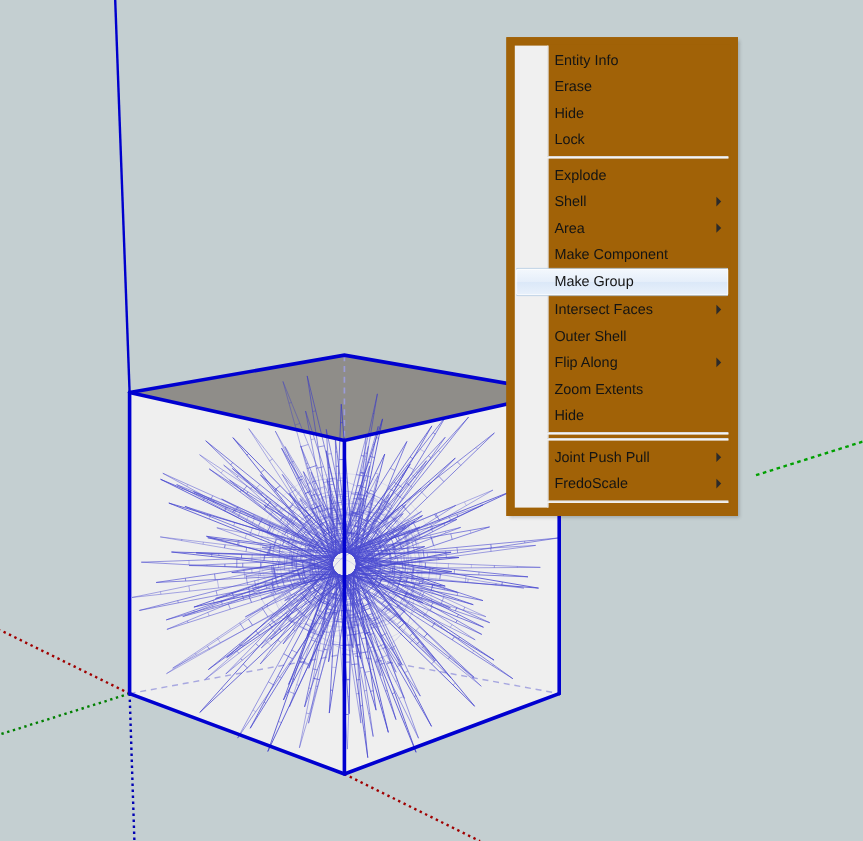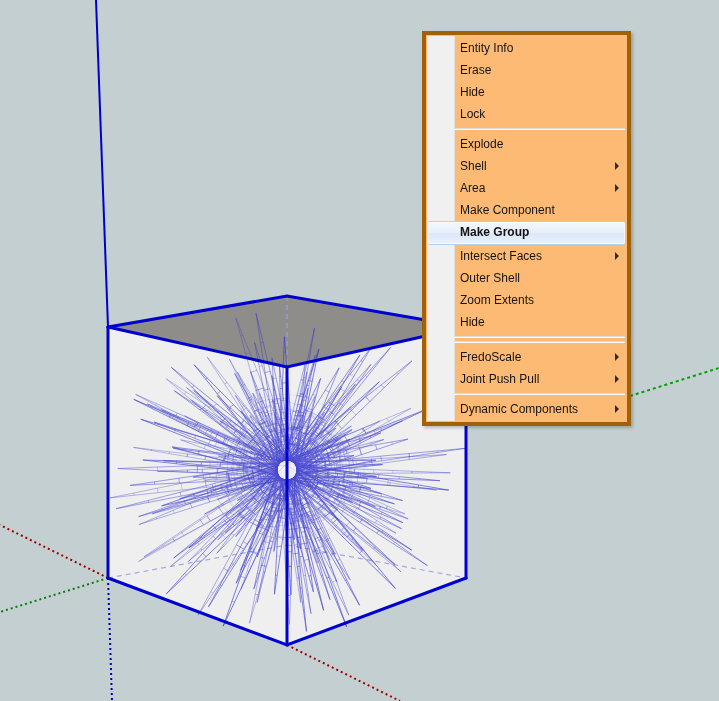--- a/index.html
+++ b/index.html
@@ -23,23 +23,23 @@
     height: 701px;
     background: #c4cfd1;
   }
   #viewport svg { display: block; }
 
   
   #context-menu {
     position: absolute;
     left: 422px;
     top: 31px;
-    width: 209px;
-    background: #fdba74;
-    border: 4px solid #a16207;
+    width: 193px;
+    background: #a16207;
+    border: 6px solid #a16207;
     box-shadow: 2px 2px 3px rgba(0,0,0,0.22);
     box-sizing: border-box;
     padding: 2px 0 2px 0;
     font-size: 12px;
     color: #1a1a1a;
     user-select: none;
   }
   
   #context-menu::before {
     content: "";
@@ -66,21 +66,20 @@
   .menu-item.selected {
     background: linear-gradient(to bottom, #f4f8fd 0%, #e5eefa 50%, #dbe8f8 51%, #e9f1fb 100%);
     border-top: 1px solid #b8cfe5;
     border-bottom: 1px solid #b8cfe5;
     line-height: 20px;
     margin-left: 2px;
     margin-right: 2px;
     border-radius: 2px;
     box-shadow: inset 0 0 0 1px rgba(255,255,255,0.6);
     padding-left: 32px;
-    font-weight: bold;
   }
   .menu-sep {
     height: 1px;
     margin: 3px 2px 3px 28px;
     background: #dcdcdc;
     border-bottom: 1px solid #fbfbfb;
     z-index: 1;
     position: relative;
   }
   .submenu-arrow {
@@ -1179,21 +1178,21 @@
     <div class="menu-item"><span>Hide</span></div>
     <div class="menu-item"><span>Lock</span></div>
     <div class="menu-sep"></div>
     <div class="menu-item"><span>Explode</span></div>
     <div class="menu-item"><span>Shell</span><span class="submenu-arrow"></span></div>
     <div class="menu-item"><span>Area</span><span class="submenu-arrow"></span></div>
     <div class="menu-item"><span>Make Component</span></div>
     <div class="menu-item selected"><span>Make Group</span></div>
     <div class="menu-item"><span>Intersect Faces</span><span class="submenu-arrow"></span></div>
     <div class="menu-item"><span>Outer Shell</span></div>
+    <div class="menu-item"><span>Flip Along</span><span class="submenu-arrow"></span></div>
     <div class="menu-item"><span>Zoom Extents</span></div>
     <div class="menu-item"><span>Hide</span></div>
     <div class="menu-sep"></div>
     <div class="menu-sep"></div>
+    <div class="menu-item"><span>Joint Push Pull</span><span class="submenu-arrow"></span></div>
     <div class="menu-item"><span>FredoScale</span><span class="submenu-arrow"></span></div>
-    <div class="menu-item"><span>Joint Push Pull</span><span class="submenu-arrow"></span></div>
     <div class="menu-sep"></div>
-    <div class="menu-item"><span>Dynamic Components</span><span class="submenu-arrow"></span></div>
   </div>
 
 </body></html>

